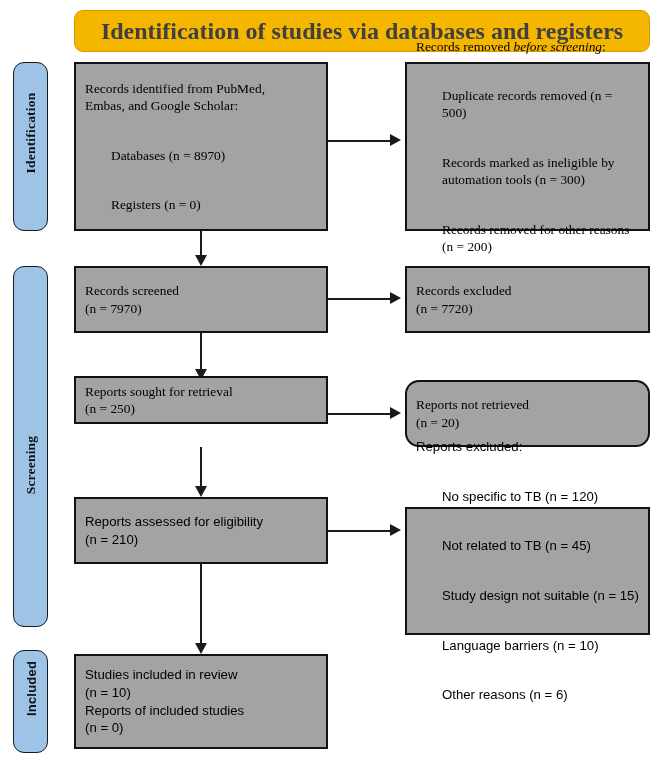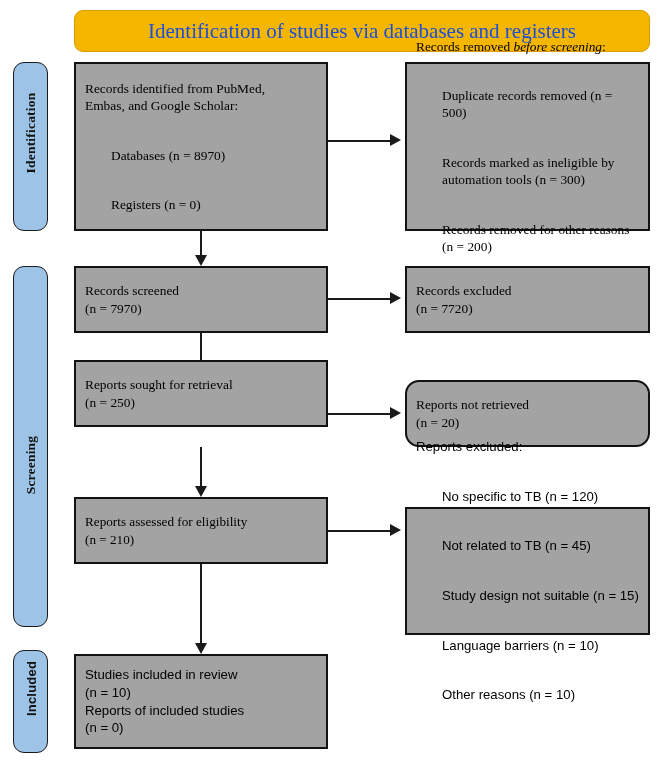--- a/index.html
+++ b/index.html
@@ -35,23 +35,23 @@
   .stage-sans  .bar-label{font-family:"Liberation Sans", sans-serif;font-size:13px;}
 
   
   .banner{
     position:absolute;
     background:#F5B600;
     border:1.4px solid #d79b00;
     border-radius:9px;
     box-sizing:border-box;
     display:flex;align-items:center;justify-content:center;
-    font-weight:normal;
-    font-size:21px;
-    color:#1d4ed8;
+    font-weight:bold;
+    font-size:24px;
+    color:#404040;
     font-family:"Liberation Serif", serif;
   }
 
   
   .node{
     position:absolute;
     background:#a3a3a3;
     border:2.1px solid #121212;
     box-sizing:border-box;
     padding:6px 9px;
@@ -134,48 +134,48 @@
     <div class="ln">Records excluded</div>
     <div class="ln">(n = 7720)</div>
   </div>
 
   <div class="hline" style="left:328px;top:298px;width:62px;"></div>
   <div class="arrow-r" style="left:390px;top:292px;"></div>
 
   <div class="vline" style="left:200px;top:333px;height:36px;"></div>
   <div class="arrow-d" style="left:194.5px;top:369px;"></div>
 
-  <div class="node serif" style="left:74px;top:360px;width:254px;height:67px;">
+  <div class="node serif" style="left:74px;top:376px;width:254px;height:48px;">
     <div class="ln">Reports sought for retrieval</div>
     <div class="ln">(n = 250)</div>
   </div>
 
   <div class="node serif" style="left:405px;top:380px;width:245px;height:67px;border-radius:14px;">
     <div class="ln">Reports not retrieved</div>
     <div class="ln">(n = 20)</div>
   </div>
 
   <div class="hline" style="left:328px;top:413px;width:62px;"></div>
   <div class="arrow-r" style="left:390px;top:407px;"></div>
 
   <div class="vline" style="left:200px;top:447px;height:39px;"></div>
   <div class="arrow-d" style="left:194.5px;top:486px;"></div>
 
-  <div class="node sans" style="left:74px;top:497px;width:254px;height:67px;font-family:Liberation Serif, serif;">
+  <div class="node sans" style="left:74px;top:497px;width:254px;height:67px;">
     <div class="ln">Reports assessed for eligibility</div>
     <div class="ln">(n = 210)</div>
   </div>
 
   <div class="node sans" style="left:405px;top:507px;width:245px;height:128px;">
     <div class="ln">Reports excluded:</div>
     <div class="ln ind">No specific to TB (n = 120)</div>
     <div class="ln ind">Not related to TB (n = 45)</div>
     <div class="ln ind">Study design not suitable (n = 15)</div>
     <div class="ln ind">Language barriers (n = 10)</div>
-    <div class="ln ind">Other reasons (n = 10)</div>
+    <div class="ln ind">Other reasons (n = 6)</div>
   </div>
 
   <div class="hline" style="left:328px;top:530px;width:62px;"></div>
   <div class="arrow-r" style="left:390px;top:524px;"></div>
 
   <div class="vline" style="left:200px;top:564px;height:79px;"></div>
   <div class="arrow-d" style="left:194.5px;top:643px;"></div>
 
   <div class="node sans" style="left:74px;top:654px;width:254px;height:95px;">
     <div class="ln">Studies included in review</div>

